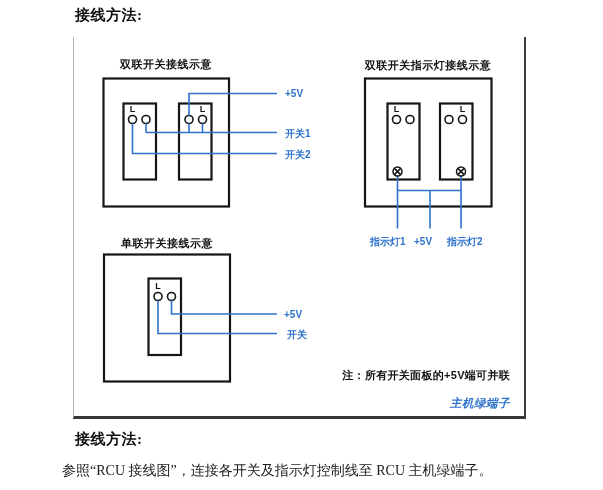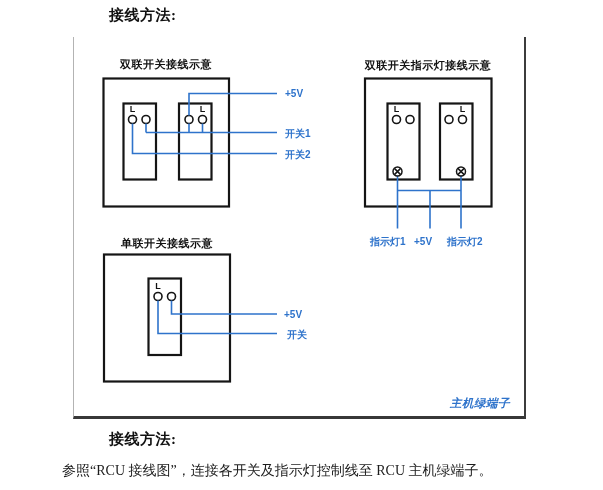--- a/index.html
+++ b/index.html
@@ -3,21 +3,21 @@
 <meta charset="utf-8">
 <style>
   html,body{margin:0;padding:0;background:#ffffff;}
   #page{
     position:relative;width:603px;height:490px;background:#ffffff;overflow:hidden;
     font-family:"Liberation Sans","DejaVu Sans",sans-serif;
   }
   .heading{
     position:absolute;left:75px;
     font-family:"Liberation Serif","DejaVu Serif",serif;
-    font-weight:bold;font-size:15px;color:#111;letter-spacing:0.5px;white-space:nowrap;margin-left:34px;
+    font-weight:bold;font-size:15px;color:#111;letter-spacing:0.5px;white-space:nowrap;
   }
   #top-heading{top:6px;}
   #bottom-heading{top:430px;}
   #body-paragraph{
     position:absolute;left:62px;top:462px;width:520px;
     font-family:"Liberation Serif","DejaVu Serif",serif;
     font-size:14px;color:#1c1c1c;white-space:nowrap;
   }
   #diagram-frame{
     position:absolute;left:73px;top:37px;width:450px;height:379px;
@@ -130,18 +130,19 @@
   <div class="wire-label" style="left:285px;top:127.5px;">开关1</div>
   <div class="wire-label" style="left:285px;top:148.5px;">开关2</div>
 
   <div class="wire-label wl-center" style="left:370px;width:46px;top:236px;">指示灯1</div>
   <div class="wire-label wl-center" style="left:414px;width:34px;top:236px;">+5V</div>
   <div class="wire-label wl-center" style="left:447px;width:46px;top:236px;">指示灯2</div>
 
   <div class="wire-label" style="left:284px;top:309px;">+5V</div>
   <div class="wire-label" style="left:287px;top:328.5px;">开关</div>
 
+  <div id="frame-note">注：所有开关面板的+5V端可并联</div>
   <div id="brand-text">主机绿端子</div>
 
   <div id="bottom-heading" class="heading">接线方法:</div>
   <div id="body-paragraph">参照“RCU 接线图”，连接各开关及指示灯控制线至 RCU 主机绿端子。</div>
 
 </div>
 
 </body></html>

